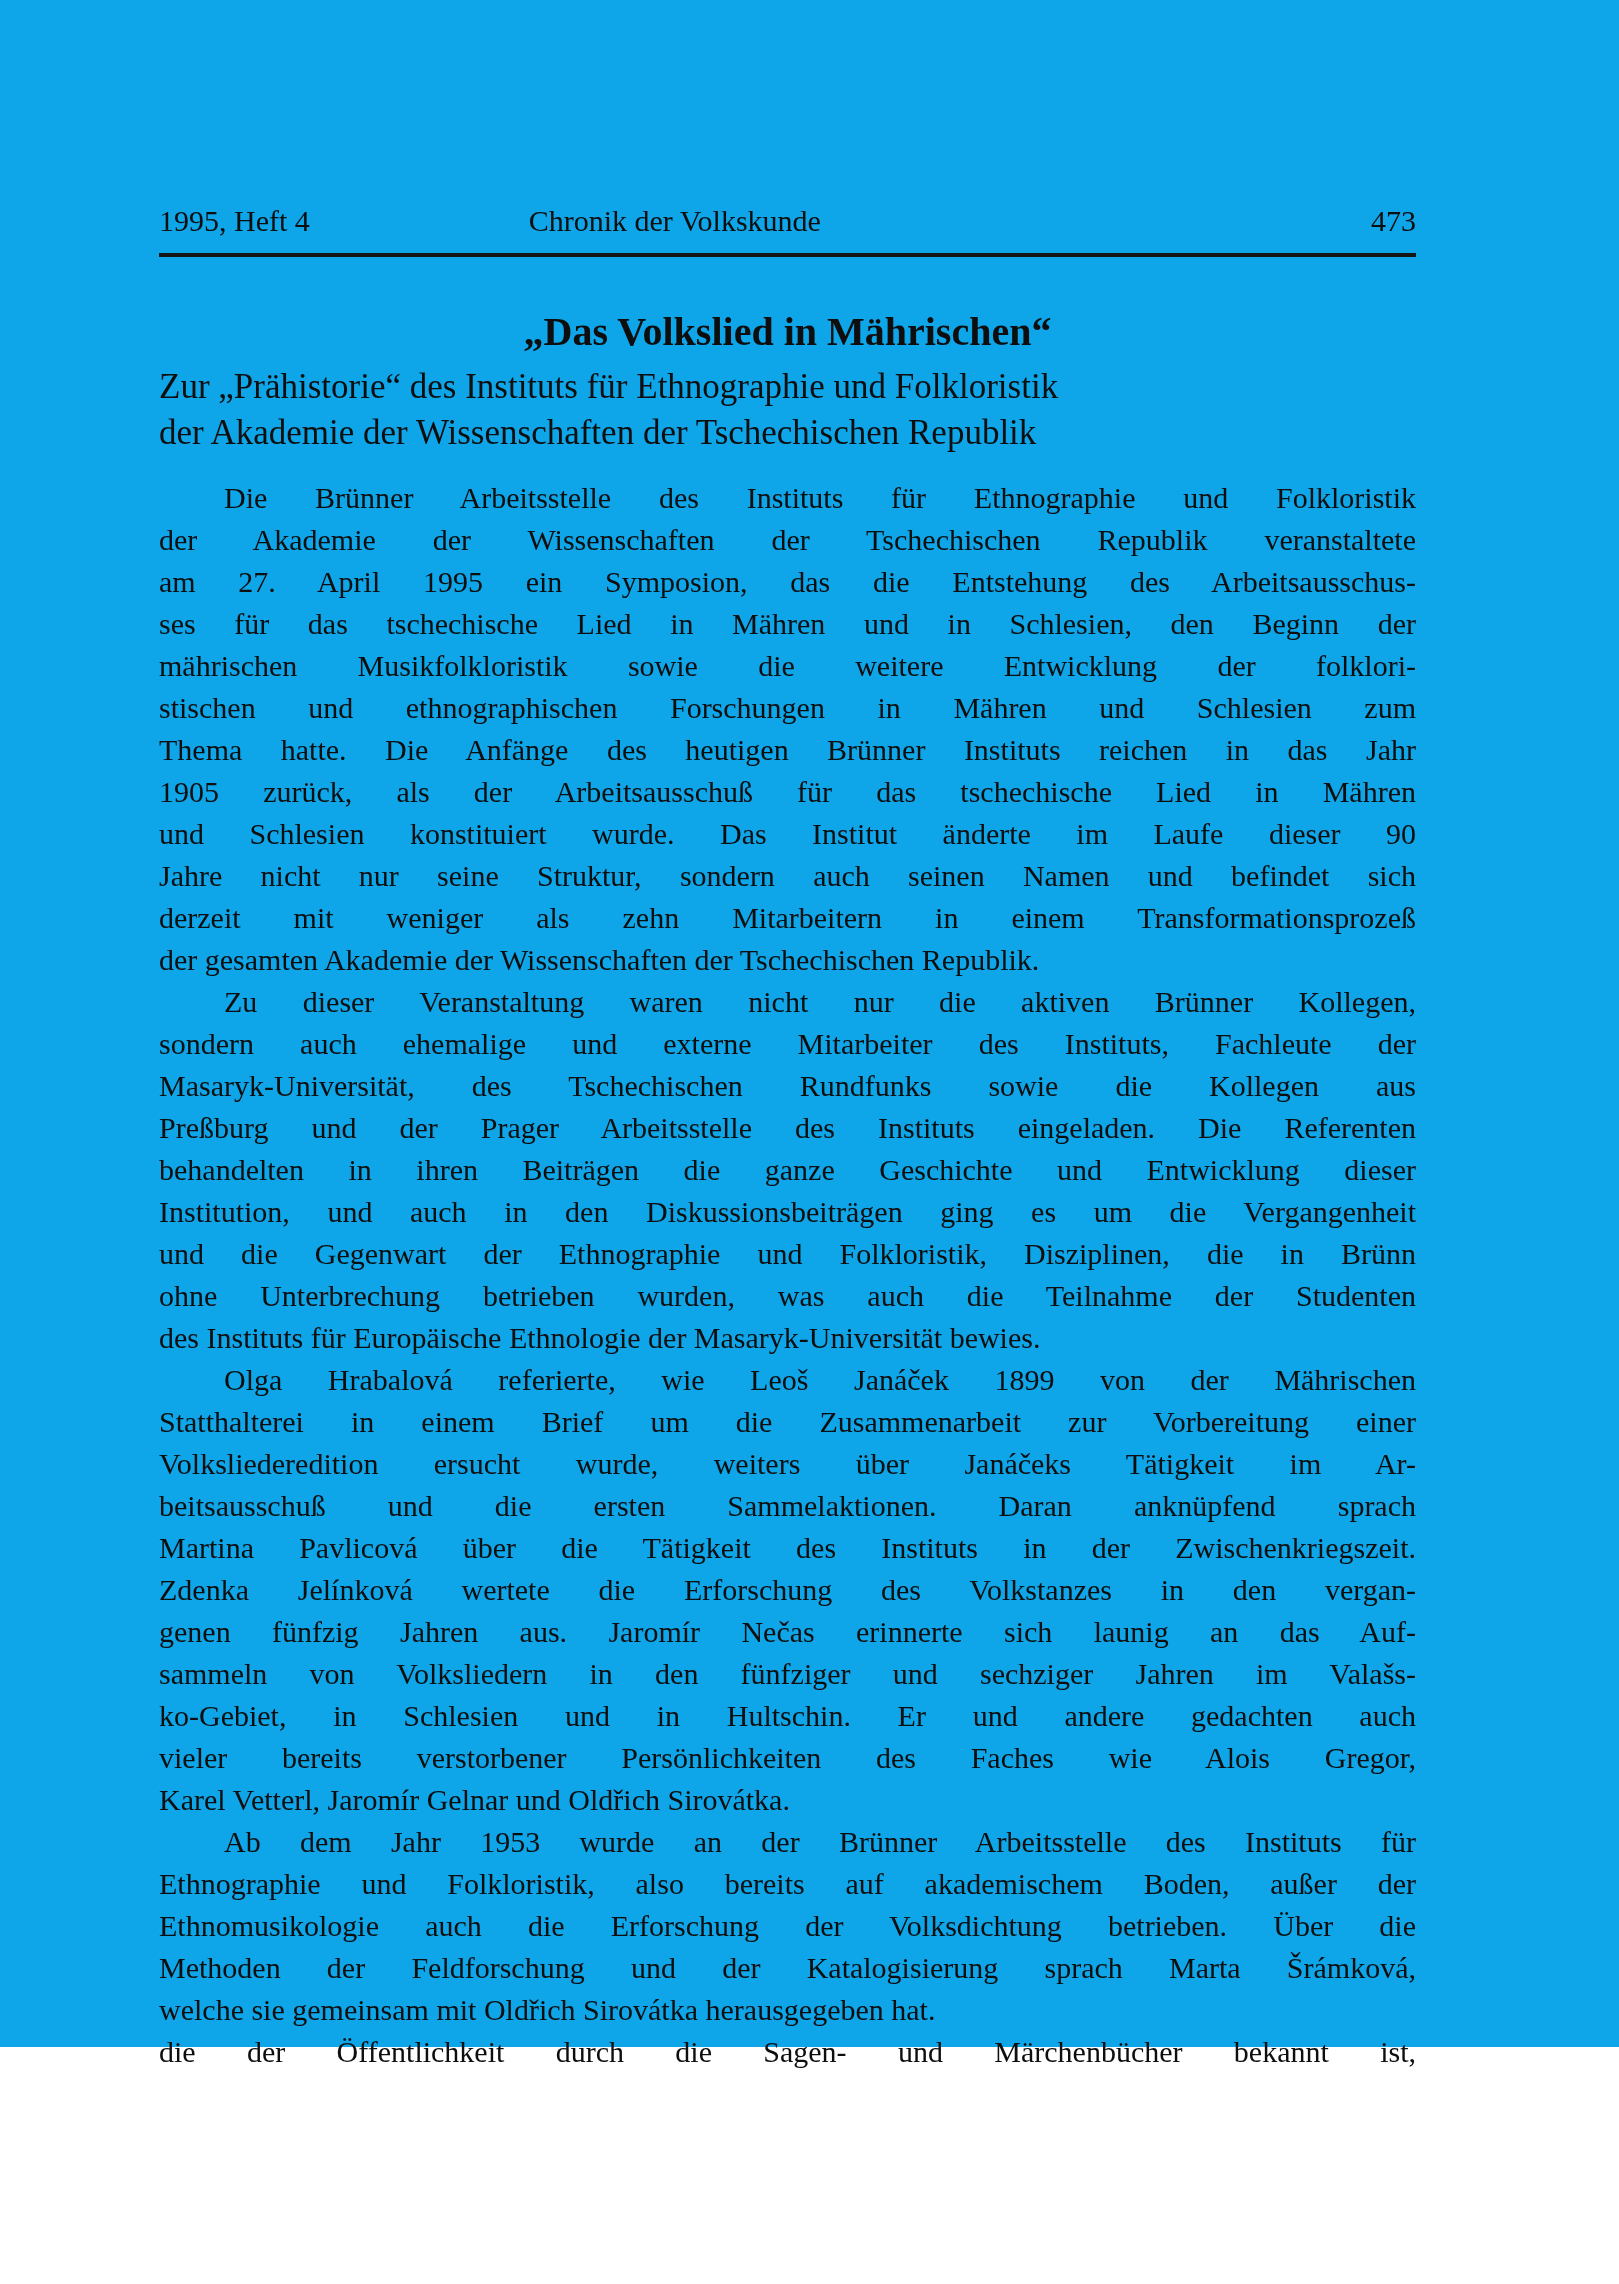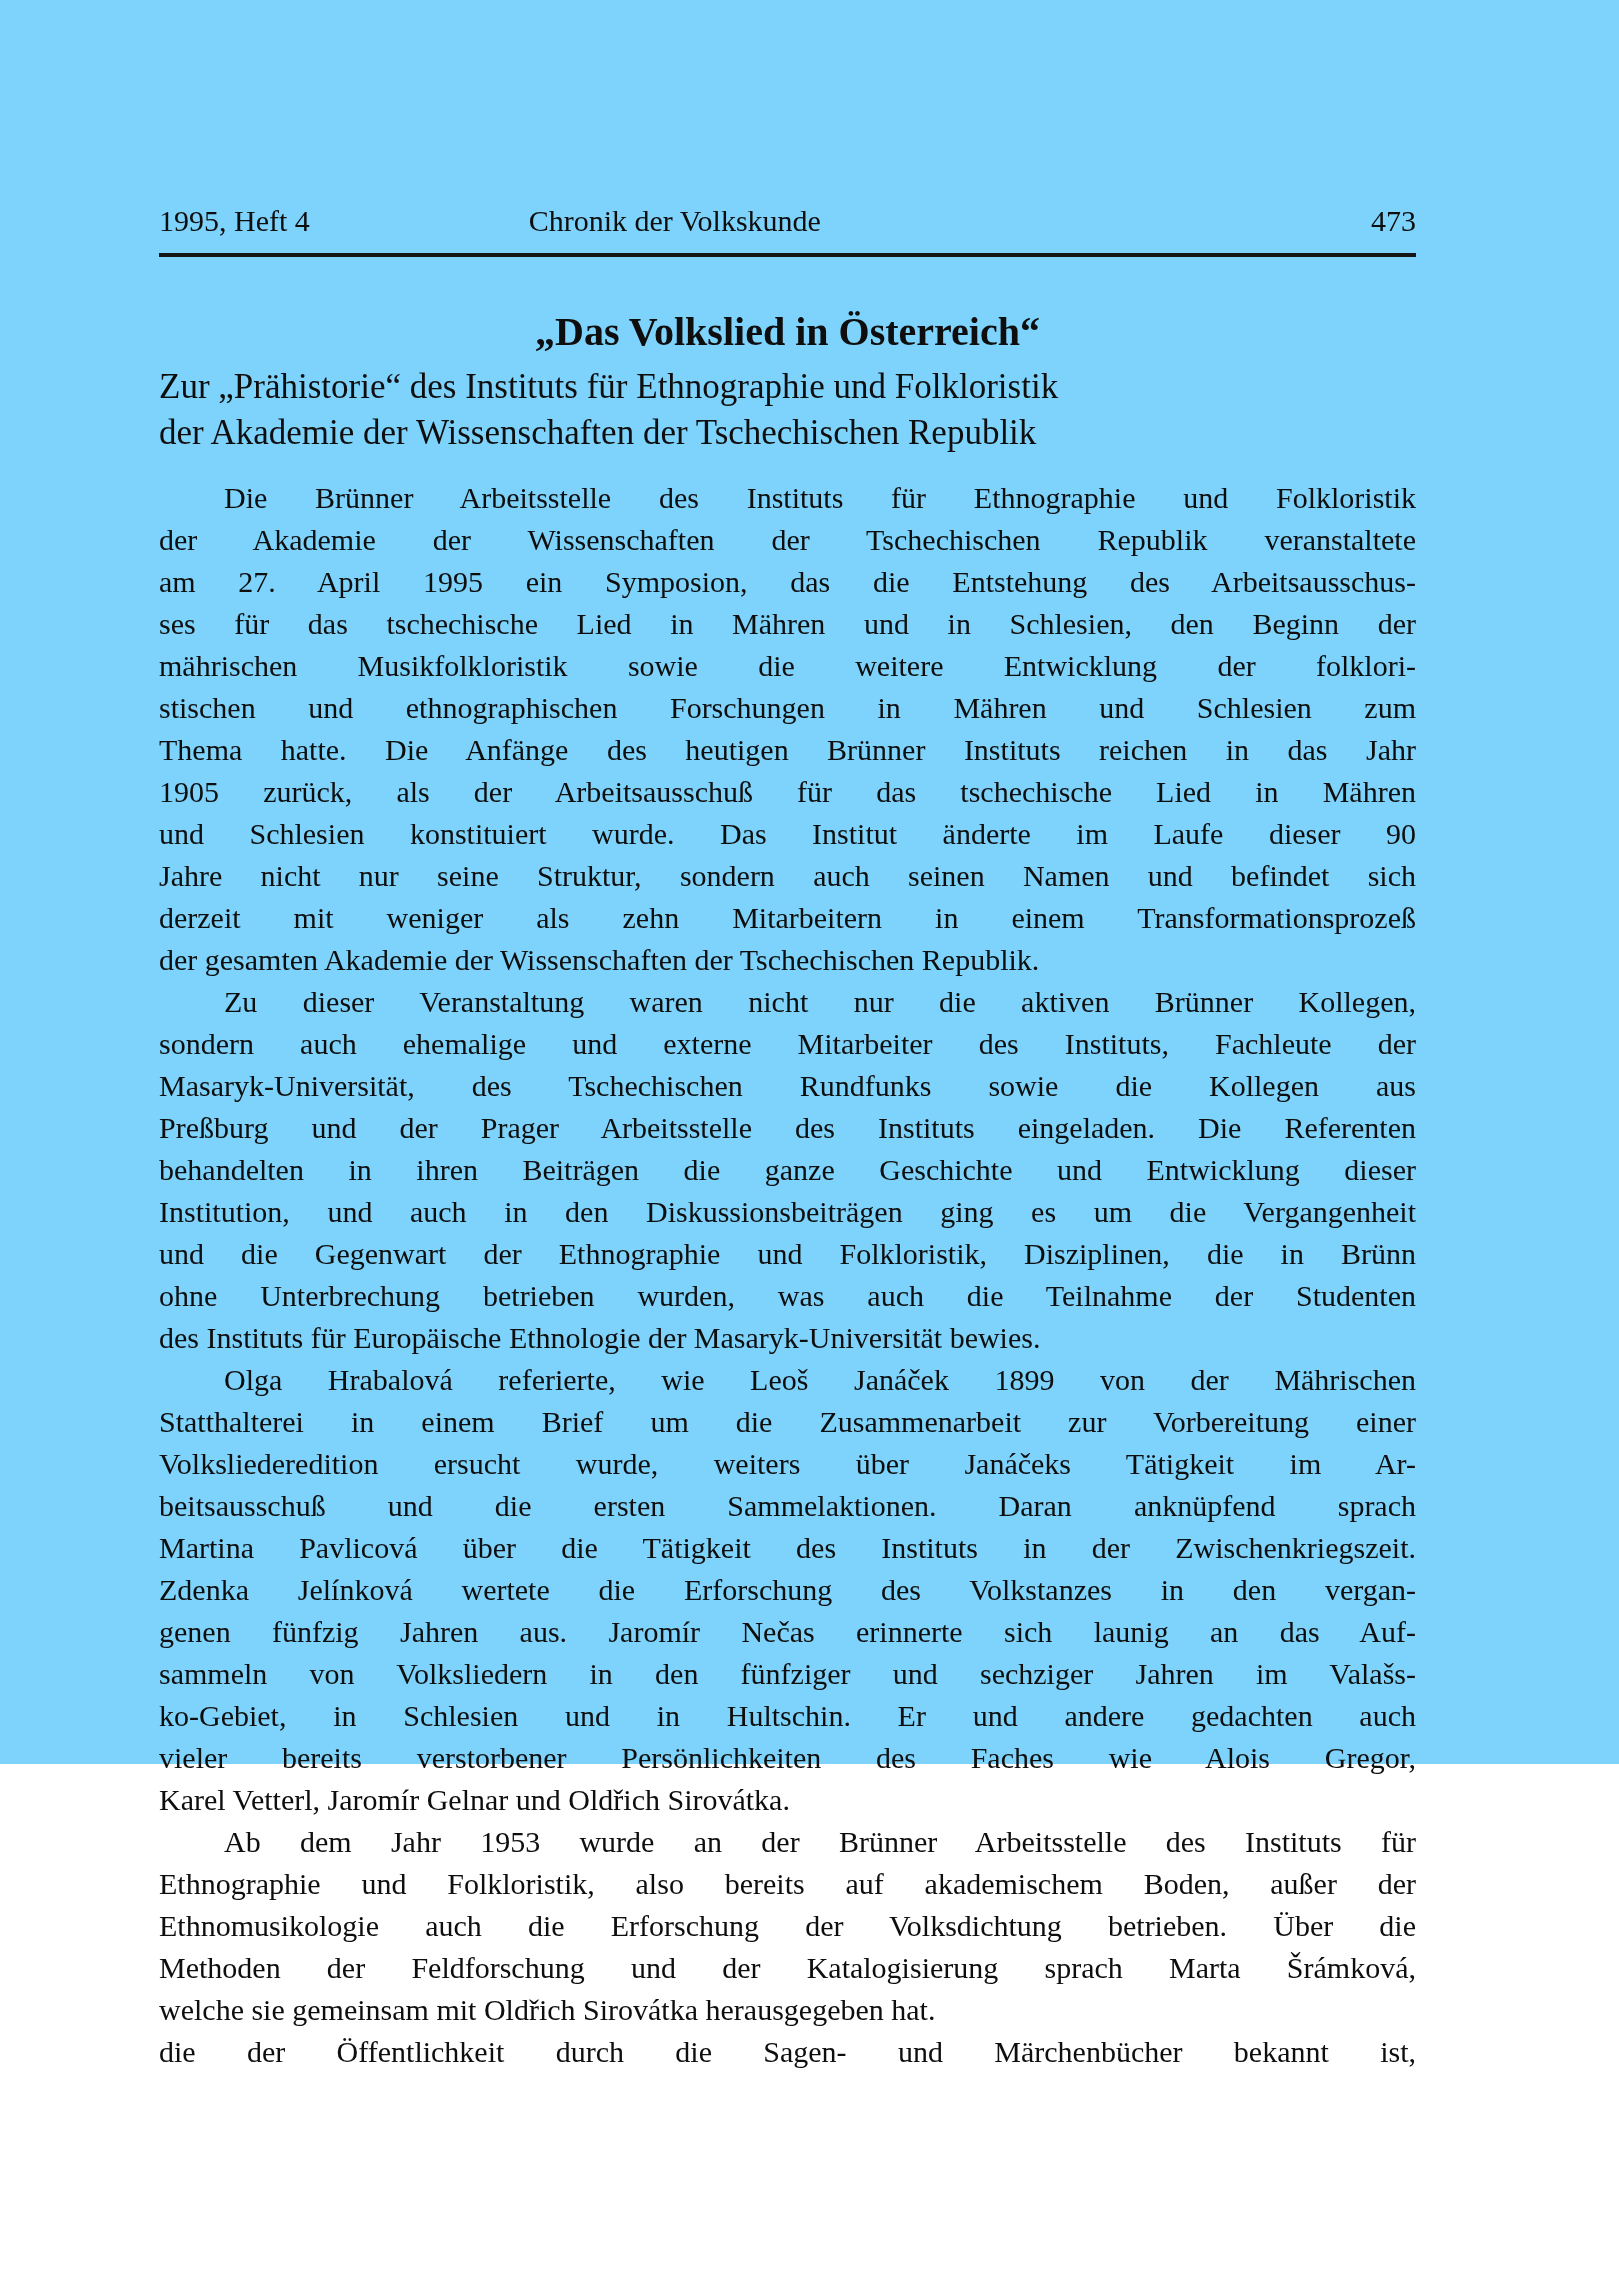--- a/index.html
+++ b/index.html
@@ -3,22 +3,22 @@
 <meta charset="utf-8">
 <style>
   * { margin: 0; padding: 0; box-sizing: border-box; }
   html, body {
     width: 1619px; height: 2284px;
     background: #ffffff;
     overflow: hidden;
   }
   .page {
     position: relative;
-    width: 1619px; height: 1764px;
-    background: #7dd3fc;
+    width: 1619px; height: 2047px;
+    background: #0ea5e9;
     color: #0e0e0e;
     font-family: "Liberation Serif", "DejaVu Serif", serif;
   }
   .column {
     position: absolute;
     left: 159px; top: 0;
     width: 1257px;
   }
   .header {
     padding-top: 202px;
@@ -70,21 +70,21 @@
   <div class="column">
 
     <div class="header">
       <div class="h-left">1995, Heft 4</div>
       <div class="h-center">Chronik der Volkskunde</div>
       <div class="h-right">473</div>
     </div>
 
     <div class="rule"></div>
 
-    <div class="title">„Das Volkslied in Österreich“</div>
+    <div class="title">„Das Volkslied in Mährischen“</div>
 
     <div class="subtitle">
       <div class="sub-line">Zur „Prähistorie“ des Instituts für Ethnographie und Folkloristik</div>
       <div class="sub-line">der Akademie der Wissenschaften der Tschechischen Republik</div>
     </div>
 
     <div class="body">
         <div class="paragraph">
           <div class="line first">Die Brünner Arbeitsstelle des Instituts für Ethnographie und Folkloristik</div>
           <div class="line">der Akademie der Wissenschaften der Tschechischen Republik veranstaltete</div>

